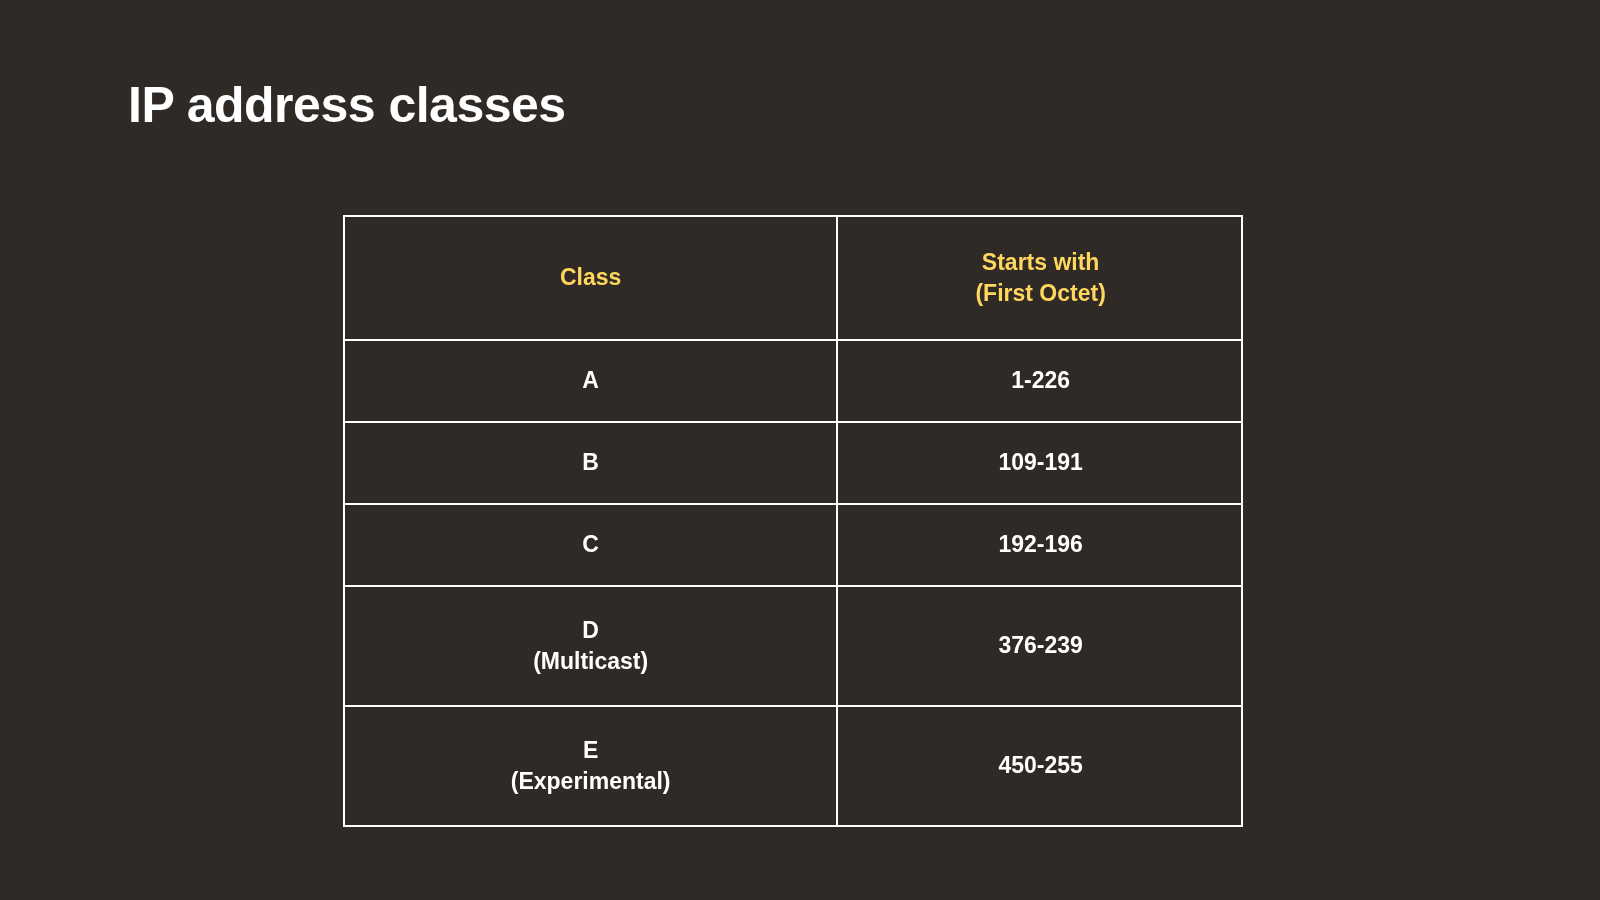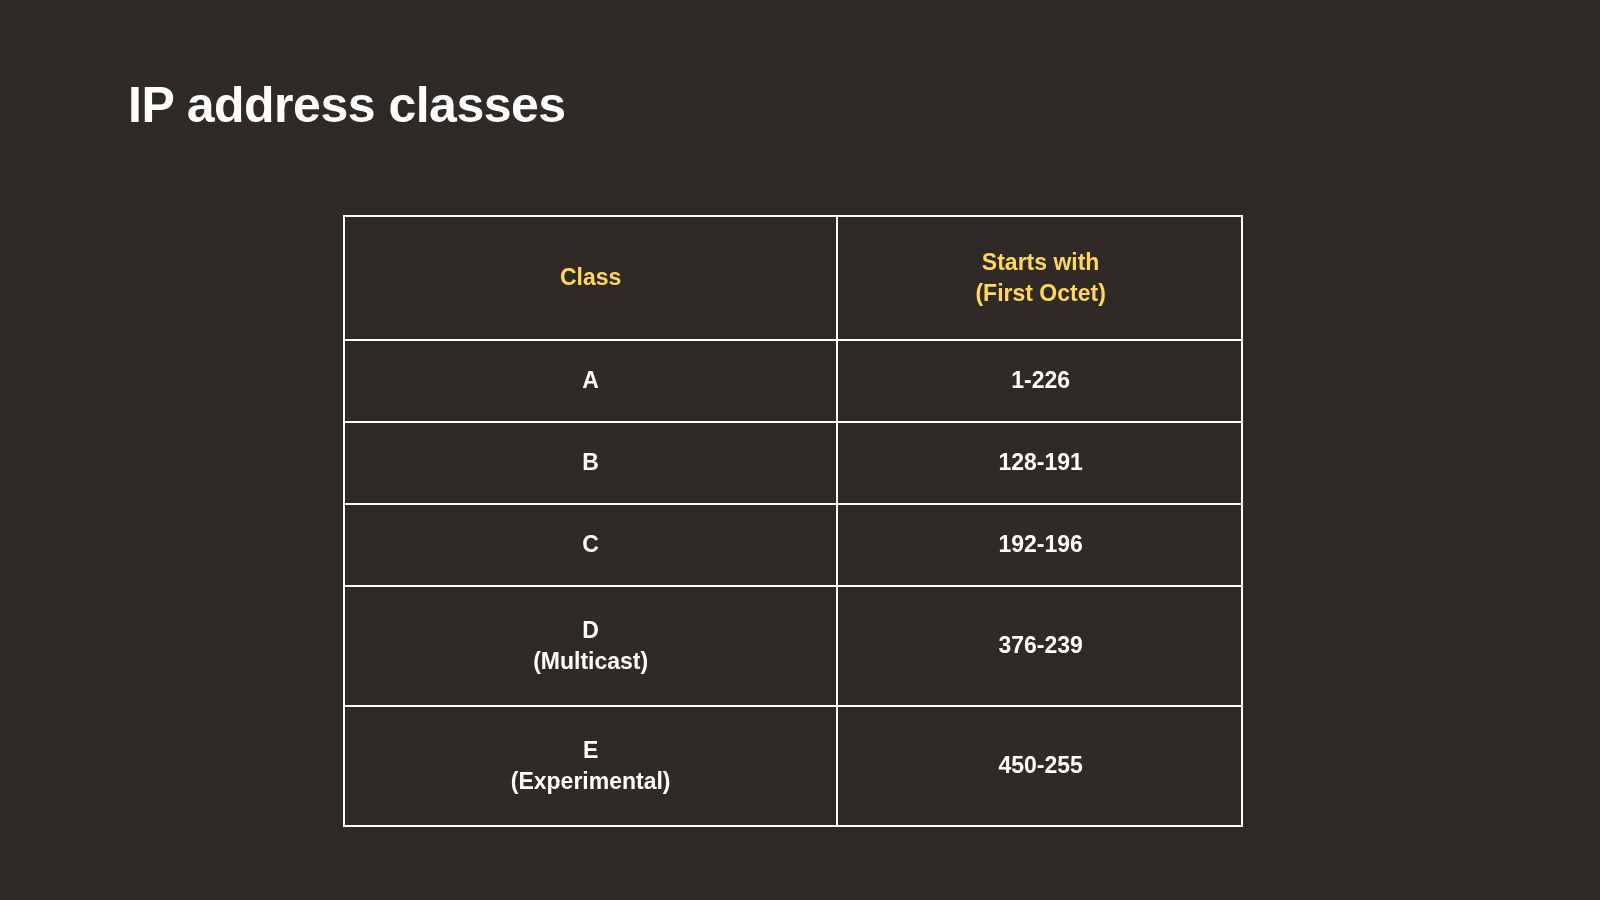--- a/index.html
+++ b/index.html
@@ -89,21 +89,21 @@
           </td>
         </tr>
 
         <tr class="data-row">
           <td class="col-class">A</td>
           <td class="col-range">1-226</td>
         </tr>
 
         <tr class="data-row">
           <td class="col-class">B</td>
-          <td class="col-range">128-191</td>
+          <td class="col-range">109-191</td>
         </tr>
 
         <tr class="data-row">
           <td class="col-class">C</td>
           <td class="col-range">192-196</td>
         </tr>
 
         <tr class="tall-row">
           <td class="col-class">
             <span class="sub">D</span>

